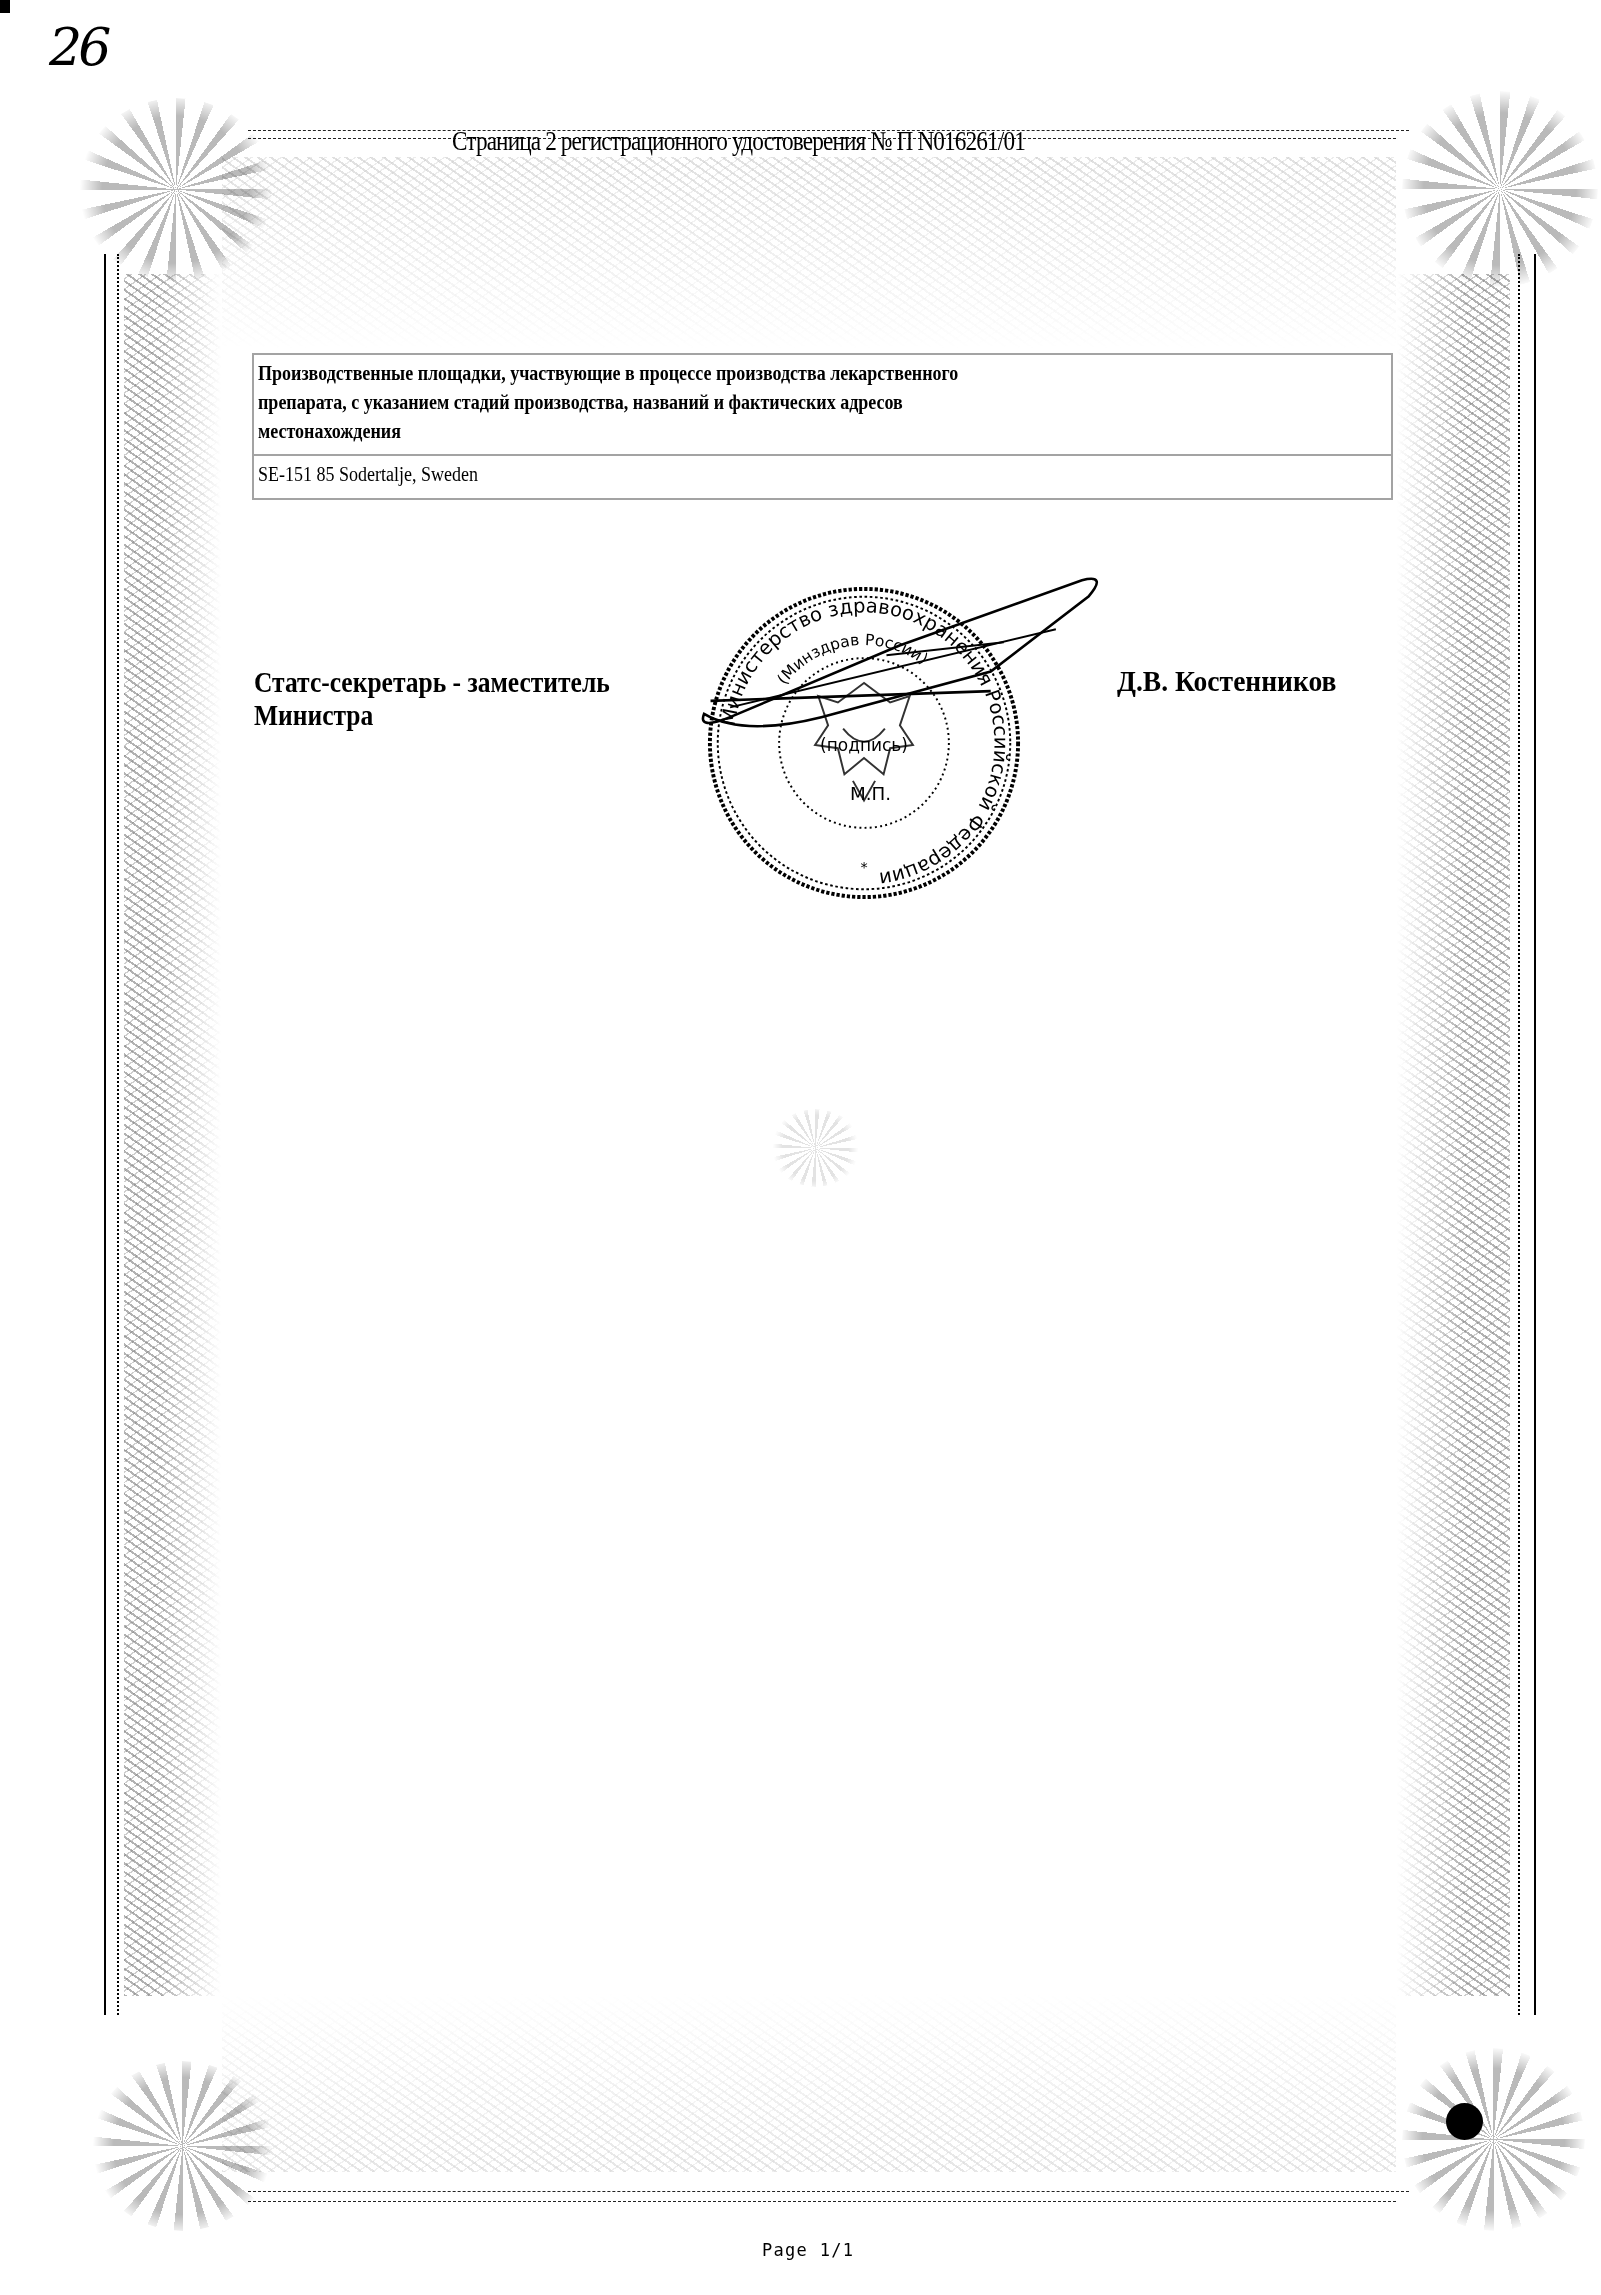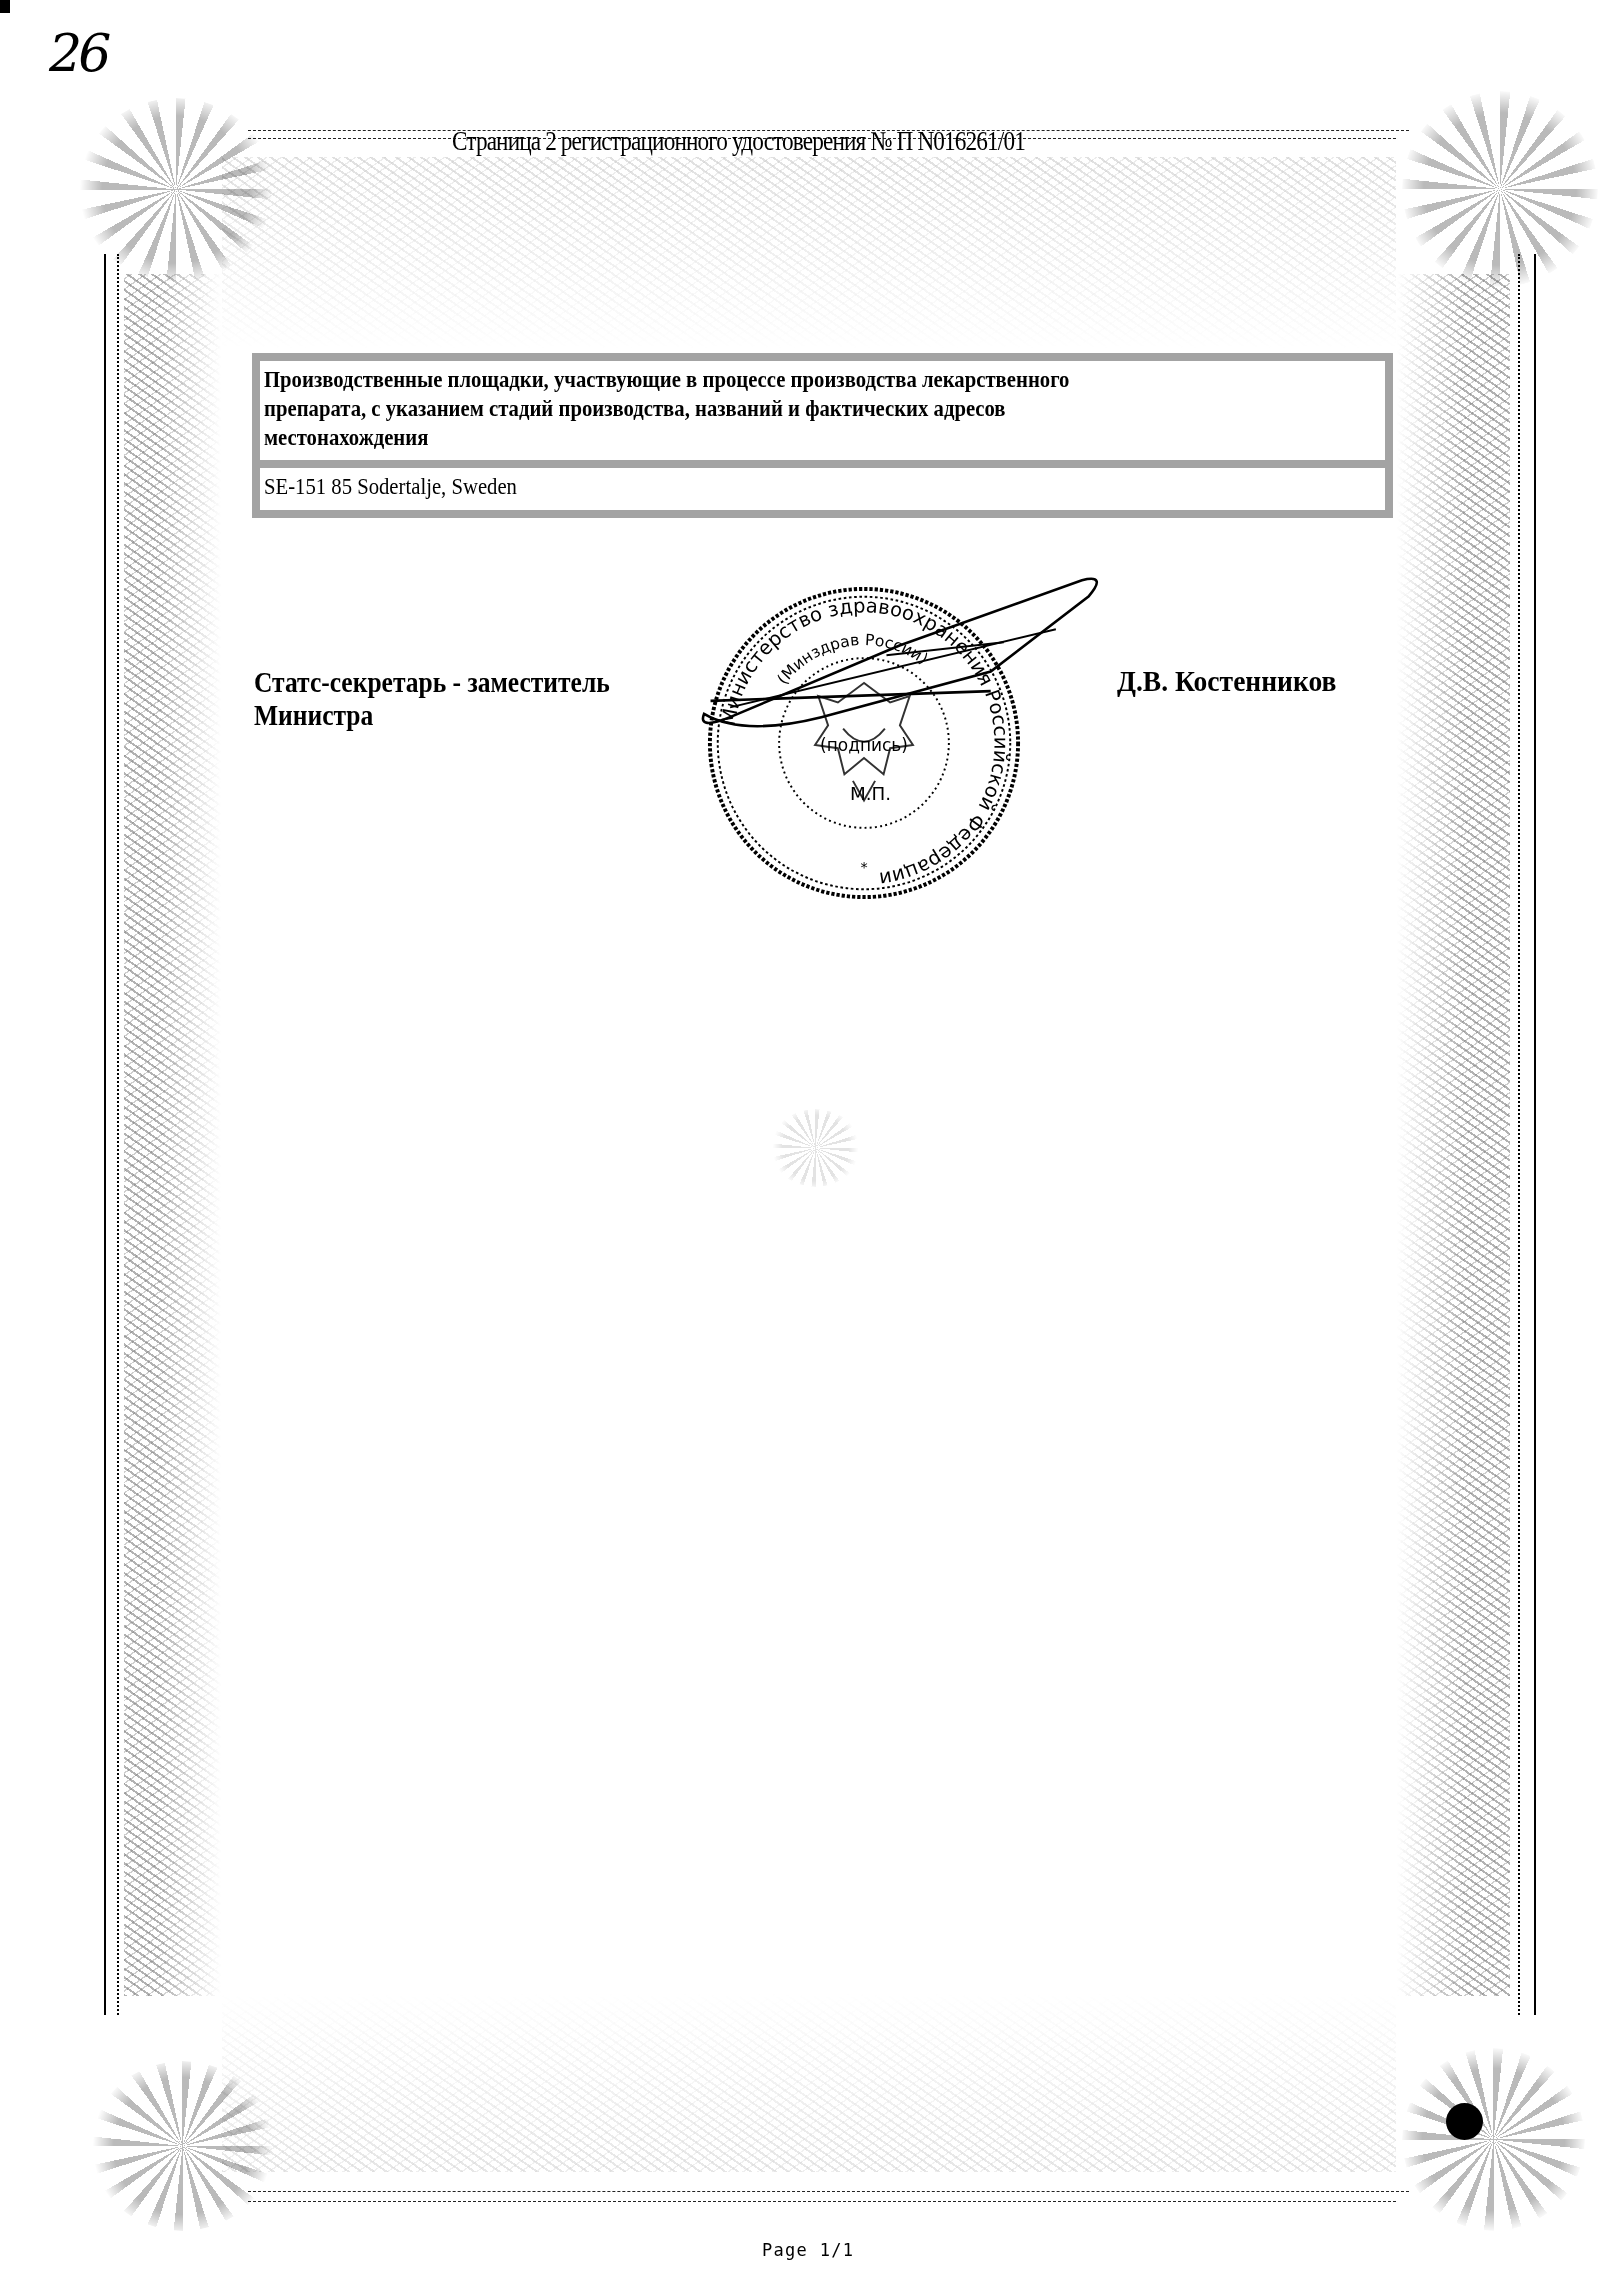--- a/index.html
+++ b/index.html
@@ -1,19 +1,19 @@
 <!DOCTYPE html>
 <html style="font-size:10.4px"><head>
 <meta charset="utf-8">
 <style>
   html, body { margin:0; padding:0; background:#ffffff; }
   body { width:1602px; height:2295px; position:relative; overflow:hidden;
          font-family:"Liberation Serif","DejaVu Serif",serif; color:#000; }
   .abs { position:absolute; }
-  .handnote { left:49px; top:23px; font-size:52px; font-style:italic; font-family:"DejaVu Serif",serif; letter-spacing:-3.9px; }
+  .handnote { left:49px; top:17px; font-size:52px; font-style:italic; font-family:"DejaVu Serif",serif; letter-spacing:-3.9px; }
   .corner-mark { left:0; top:0; width:10.4px; height:13px; background:#000; }
 
   
   .frame-band { background-image:
       repeating-linear-gradient(35deg, rgba(0,0,0,0.55) 0 2px, transparent 2px 7.2px),
       repeating-linear-gradient(-35deg, rgba(0,0,0,0.35) 0 1.3px, transparent 1.3px 8.5px);
       opacity:0.55; }
   .frame-left  { left:124px; top:274px; width:98px; height:1722px;
       -webkit-mask-image:linear-gradient(to right,#000 0%,#000 35%,transparent 100%);
       mask-image:linear-gradient(to right,#000 0%,#000 35%,transparent 100%); }
@@ -36,21 +36,21 @@
         repeating-conic-gradient(rgba(0,0,0,0.6) 0deg 6deg, transparent 6deg 18deg);
       opacity:0.45;
       -webkit-mask-image:radial-gradient(circle,#000 55%,transparent 72%);
       mask-image:radial-gradient(circle,#000 55%,transparent 72%); }
 
   
   .header { left:452px; top:126px; font-size:27px; letter-spacing:-1px; transform:scaleX(0.86); transform-origin:left top; white-space:nowrap; }
 
   
   .tbl { left:252px; top:353px; width:1141px; border:2px solid #000; border-collapse:collapse; }
-  .tbl td { border:8px solid #a3a3a3; vertical-align:top; padding:3.9px 3.9px 2.6px 3.9px; font-size:23px; line-height:29px; }
+  .tbl td { border:2px solid #a3a3a3; vertical-align:top; padding:3.9px 3.9px 2.6px 3.9px; font-size:20px; line-height:29px; }
   .tbl .r1 td { height:93px; font-weight:bold; }
   .tbl .r2 td { height:64px; }
   .tbl .r3 td { height:35px; }
   .italic { font-style:italic; }
   .cell-inner { display:inline-block; transform:scaleX(0.9); transform-origin:left top; white-space:nowrap; }
   .cell-wrap { transform:scaleX(0.9); transform-origin:left top; width:111%; }
 
   
   .sig-title { left:254px; top:666px; font-size:29px; font-weight:bold; line-height:33px; transform:scaleX(0.88); transform-origin:left top; }
   .sig-name { left:1117px; top:665px; font-size:29px; font-weight:bold; transform:scaleX(0.95); transform-origin:left top; white-space:nowrap; }

